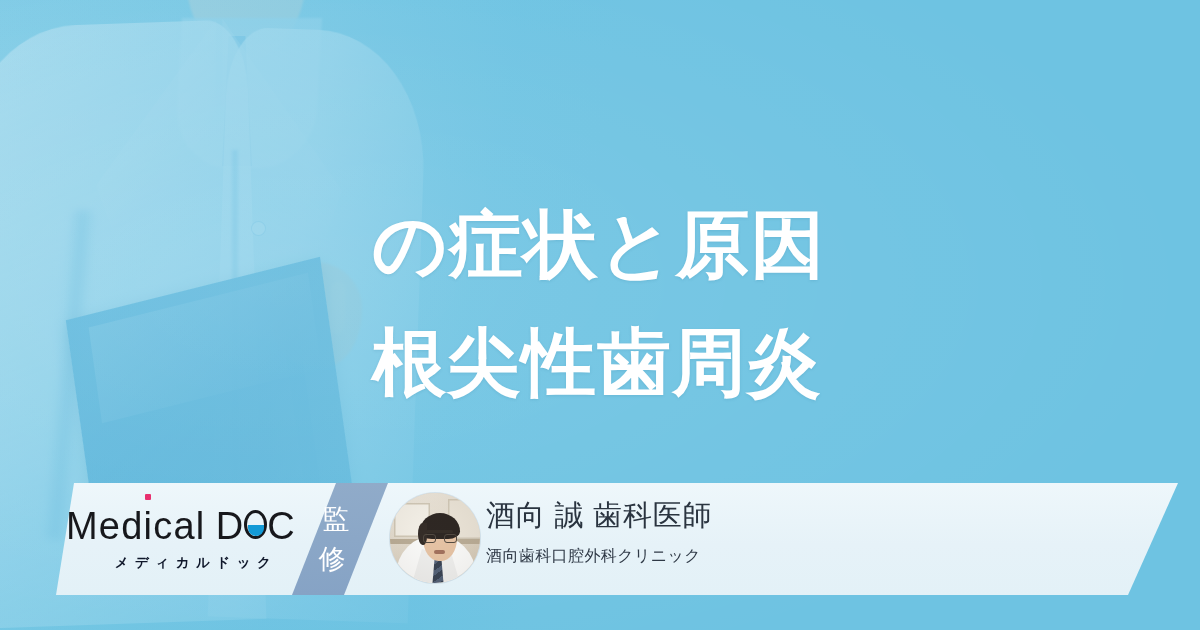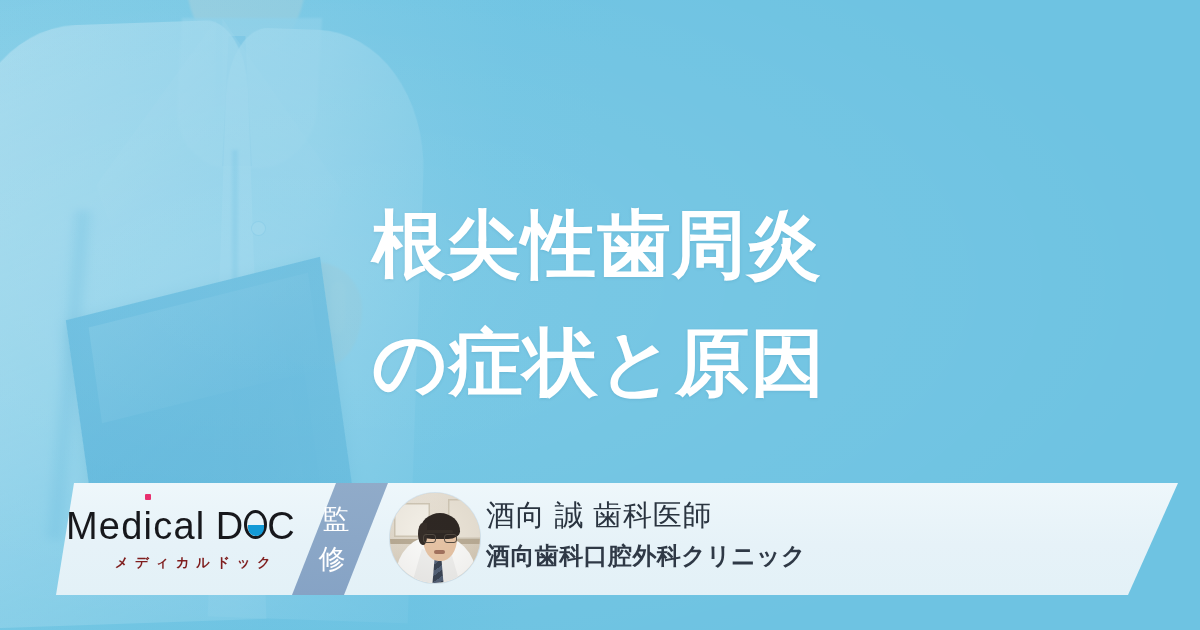--- a/index.html
+++ b/index.html
@@ -271,21 +271,21 @@
     position: absolute;
     left: 3.4px;
     right: 3.4px;
     bottom: 3.4px;
     height: 11px;
     background: #139ad6;
     border-radius: 0 0 40px 40px;
   }
   .logo-kana {
     margin-top: 7px;
-    color: #7f1d1d;
+    color: #0f172a;
     font-size: 13.5px;
     letter-spacing: 6.5px;
     font-weight: 700;
     padding-left: 30px;
   }
 
   
   .kanshu-band {
     position: absolute;
     left: 292px;
@@ -456,22 +456,22 @@
   .doctor-name {
     color: #2a3440;
     font-size: 29px;
     font-weight: 400;
     line-height: 40px;
     letter-spacing: 0.8px;
     white-space: nowrap;
   }
   .doctor-clinic {
     color: #2f3946;
-    font-size: 24px;
-    font-weight: 700;
+    font-size: 16px;
+    font-weight: 400;
     line-height: 34px;
     letter-spacing: 0.4px;
     white-space: nowrap;
     margin-top: 4px;
   }
 </style>
 </head>
 <body>
 
 <div class="stage">
@@ -494,22 +494,22 @@
     <div class="ph-finger ph-f2"></div>
     <div class="ph-finger ph-f3"></div>
     <div class="ph-finger ph-f4"></div>
     <div class="ph-board"></div>
     <div class="ph-board-sheen"></div>
     <div class="bg-wash"></div>
     <div class="bg-vignette"></div>
   </div>
 
   <div class="headline">
+    <span class="headline-line">の症状と原因</span>
     <span class="headline-line">根尖性歯周炎</span>
-    <span class="headline-line">の症状と原因</span>
   </div>
 
   <div class="credit-bar">
     <div class="credit-bar-bg"></div>
     <div class="credit-bar-inner">
 
       <div class="logo-block">
         <div class="logo-wordmark">
           <span>M</span>
             <span>ed</span>

